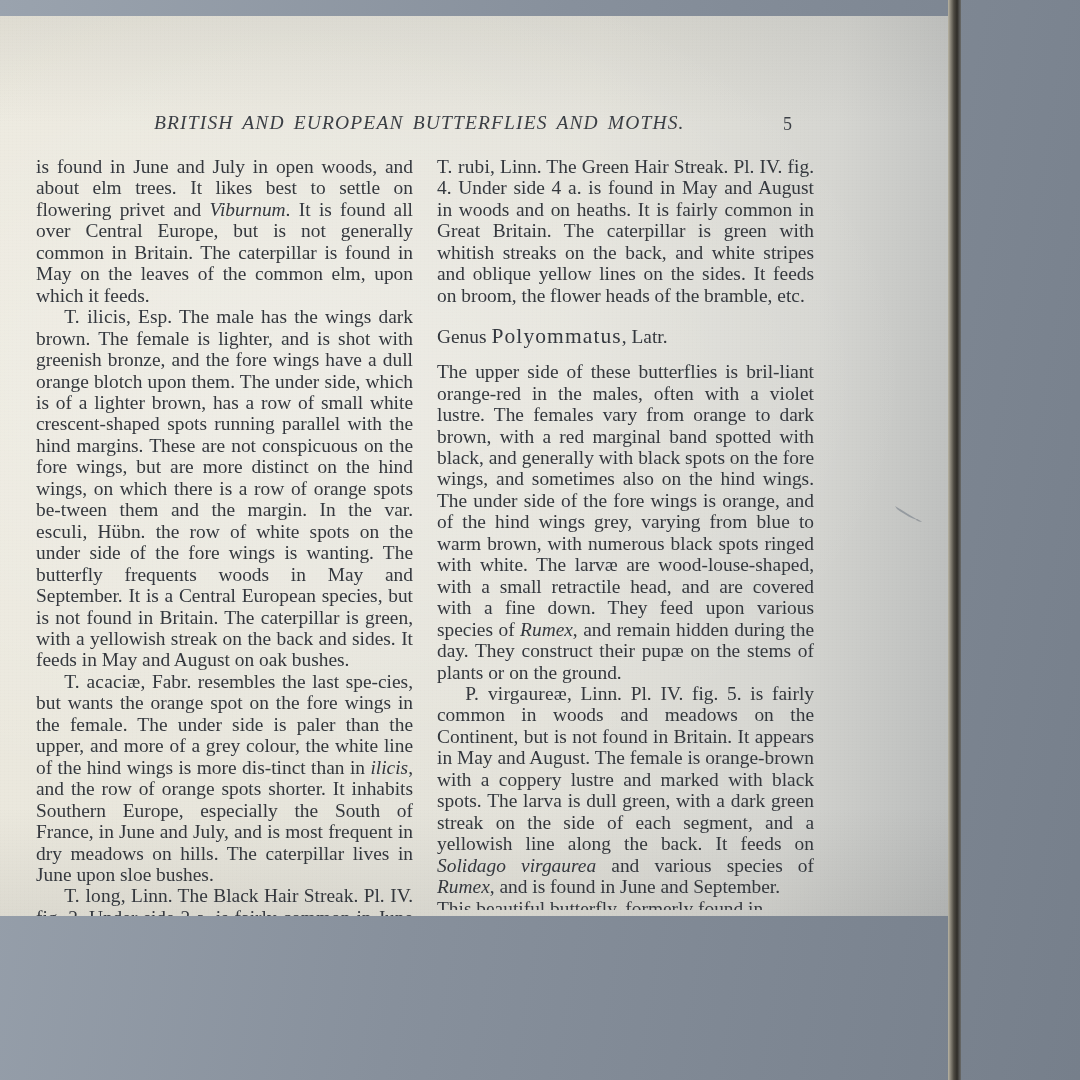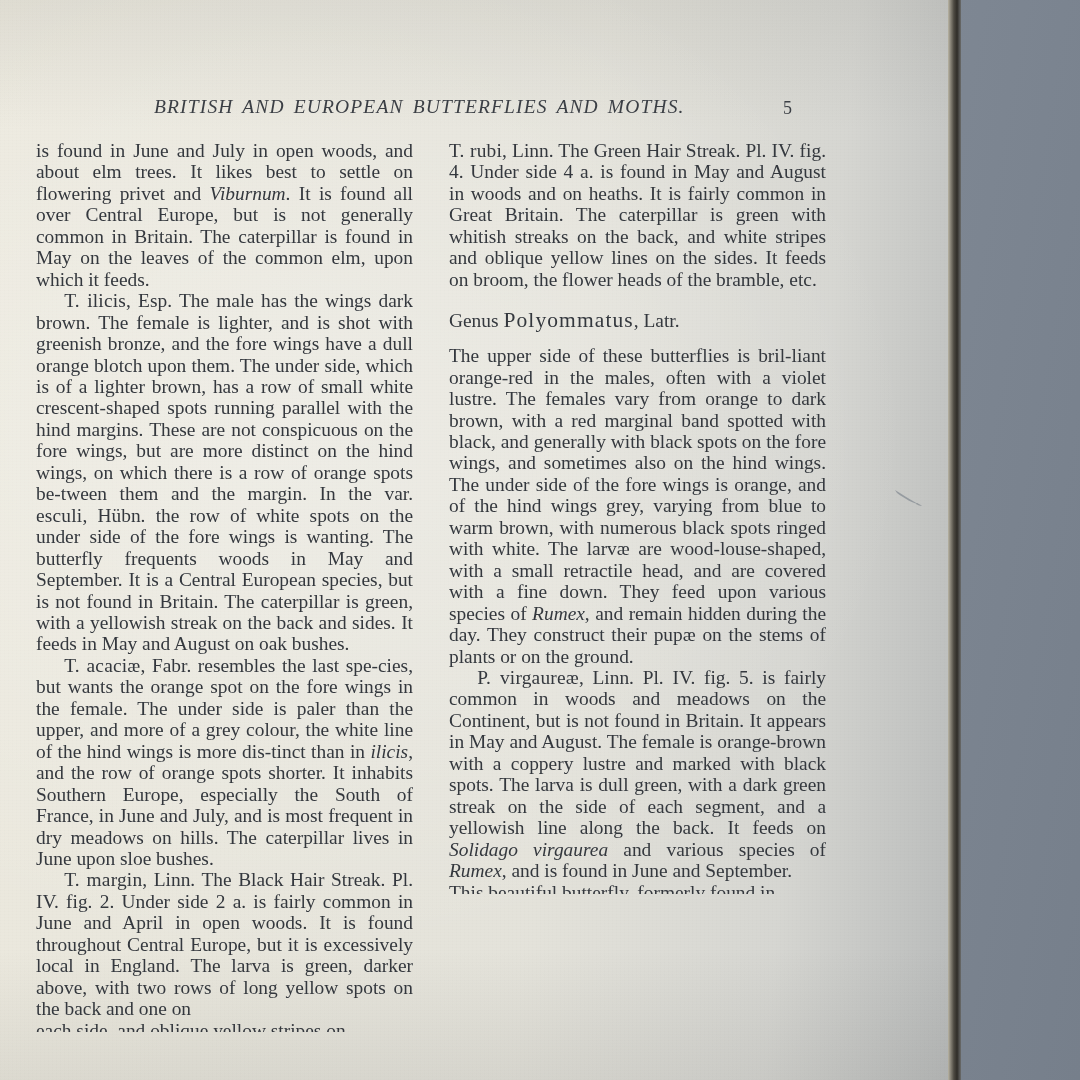--- a/index.html
+++ b/index.html
@@ -31,24 +31,24 @@
     left: 948px;
     width: 13px;
     height: 1080px;
     background: linear-gradient(to right, #b9b4a4 0%, #4d4a42 45%, #2f2d28 70%, #6c6d6c 100%);
     z-index: 3;
   }
 
   
   #page {
     position: absolute;
-    top: 0;
+    top: 16px;
     left: 0;
     width: 952px;
-    height: 1080px;
+    height: 900px;
     background: #e9e7dd;
     z-index: 2;
     overflow: hidden;
   }
   
   #page-tone {
     position: absolute;
     inset: 0;
     background:
       linear-gradient(95deg,
@@ -119,21 +119,21 @@
     position: absolute;
     right: 34px;
     top: 2px;
     font-size: 18px;
     color: #3b3f45;
   }
 
   
   #columns {
     display: flex;
-    gap: 36px;
+    gap: 24px;
     align-items: flex-start;
   }
   .column {
     width: 377px;
   }
 
   p.para {
     margin: 0;
     font-size: 19.4px;
     line-height: 21.45px;
@@ -206,21 +206,21 @@
         <div class="folio">5</div>
       </div>
 
       <div id="columns">
 
         <div class="column">
           <div id="left-paras">
               <p class="para noindent"><span>is found in June and July in open woods, and about elm trees.  It likes best to settle on flowering privet and </span><span class="it">Viburnum</span><span>.  It is found all over Central Europe, but is not generally common in Britain.  The caterpillar is found in May on the leaves of the common elm, upon which it feeds.</span></p>
               <p class="para"><span class="sp">T. ilicis</span><span>, Esp.  The male has the wings dark brown.  The female is lighter, and is shot with greenish bronze, and the fore wings have a dull orange blotch upon them.  The under side, which is of a lighter brown, has a row of small white crescent-shaped spots running parallel with the hind margins. These are not conspicuous on the fore wings, but are more distinct on the hind wings, on which there is a row of orange spots be-tween them and the margin. In the var. </span><span class="sp">esculi</span><span>, Hübn. the row of white spots on the under side of the fore wings is wanting. The butterfly frequents woods in May and September.  It is a Central European species, but is not found in Britain.  The caterpillar is green, with a yellowish streak on the back and sides. It feeds in May and August on oak bushes.</span></p>
               <p class="para"><span class="sp">T. acaciæ</span><span>, Fabr. resembles the last spe-cies, but wants the orange spot on the fore wings in the female.  The under side is paler than the upper, and more of a grey colour, the white line of the hind wings is more dis-tinct than in </span><span class="it">ilicis</span><span>, and the row of orange spots shorter.  It inhabits Southern Europe, especially the South of France, in June and July, and is most frequent in dry meadows on hills.  The caterpillar lives in June upon sloe bushes.</span></p>
-              <p class="para"><span class="sp">T. margin</span><span>, Linn.  The Black Hair Streak. Pl. IV. fig. 2.  Under side 2 a. is fairly common in June and April in open woods. It is found throughout Central Europe, but it is excessively local in England.  The larva is green, darker above, with two rows of long yellow spots on the back and one on</span></p>
+              <p class="para"><span class="sp">T. long</span><span>, Linn.  The Black Hair Streak. Pl. IV. fig. 2.  Under side 2 a. is fairly common in June and April in open woods. It is found throughout Central Europe, but it is excessively local in England.  The larva is green, darker above, with two rows of long yellow spots on the back and one on</span></p>
             </div>
           <div class="clipped-line">
             <p>each side, and oblique yellow stripes on</p>
           </div>
         </div>
 
         <div class="column">
           <div id="right-paras-top">
               <p class="para"><span class="sp">T. rubi</span><span>, Linn.  The Green Hair Streak. Pl. IV. fig. 4.  Under side 4 a. is found in May and August in woods and on heaths. It is fairly common in Great Britain.  The caterpillar is green with whitish streaks on the back, and white stripes and oblique yellow lines on the sides.  It feeds on broom, the flower heads of the bramble, etc.</span></p>
             </div>

